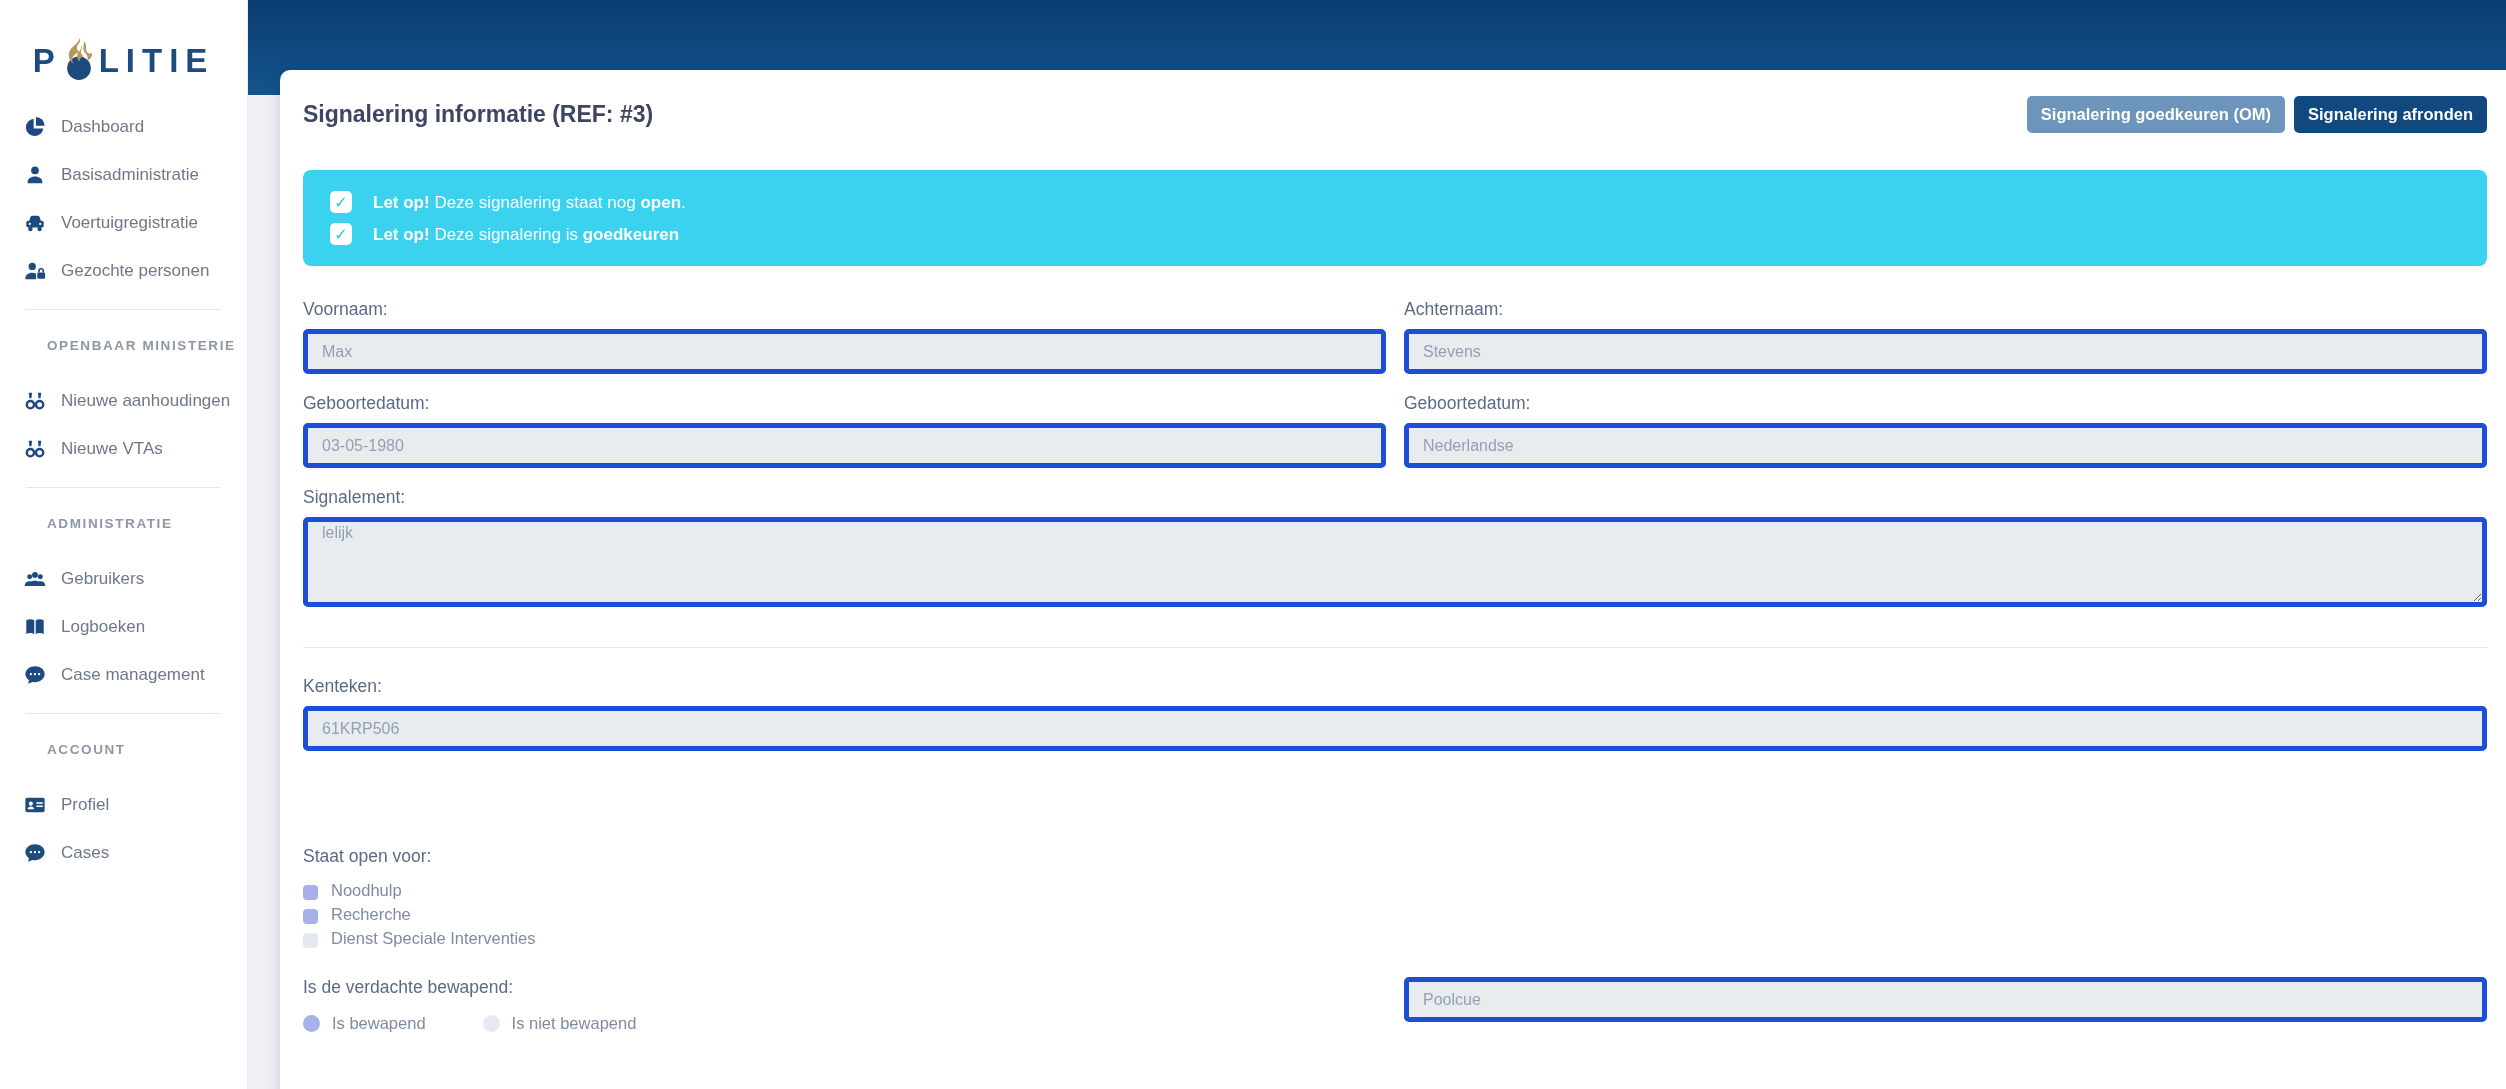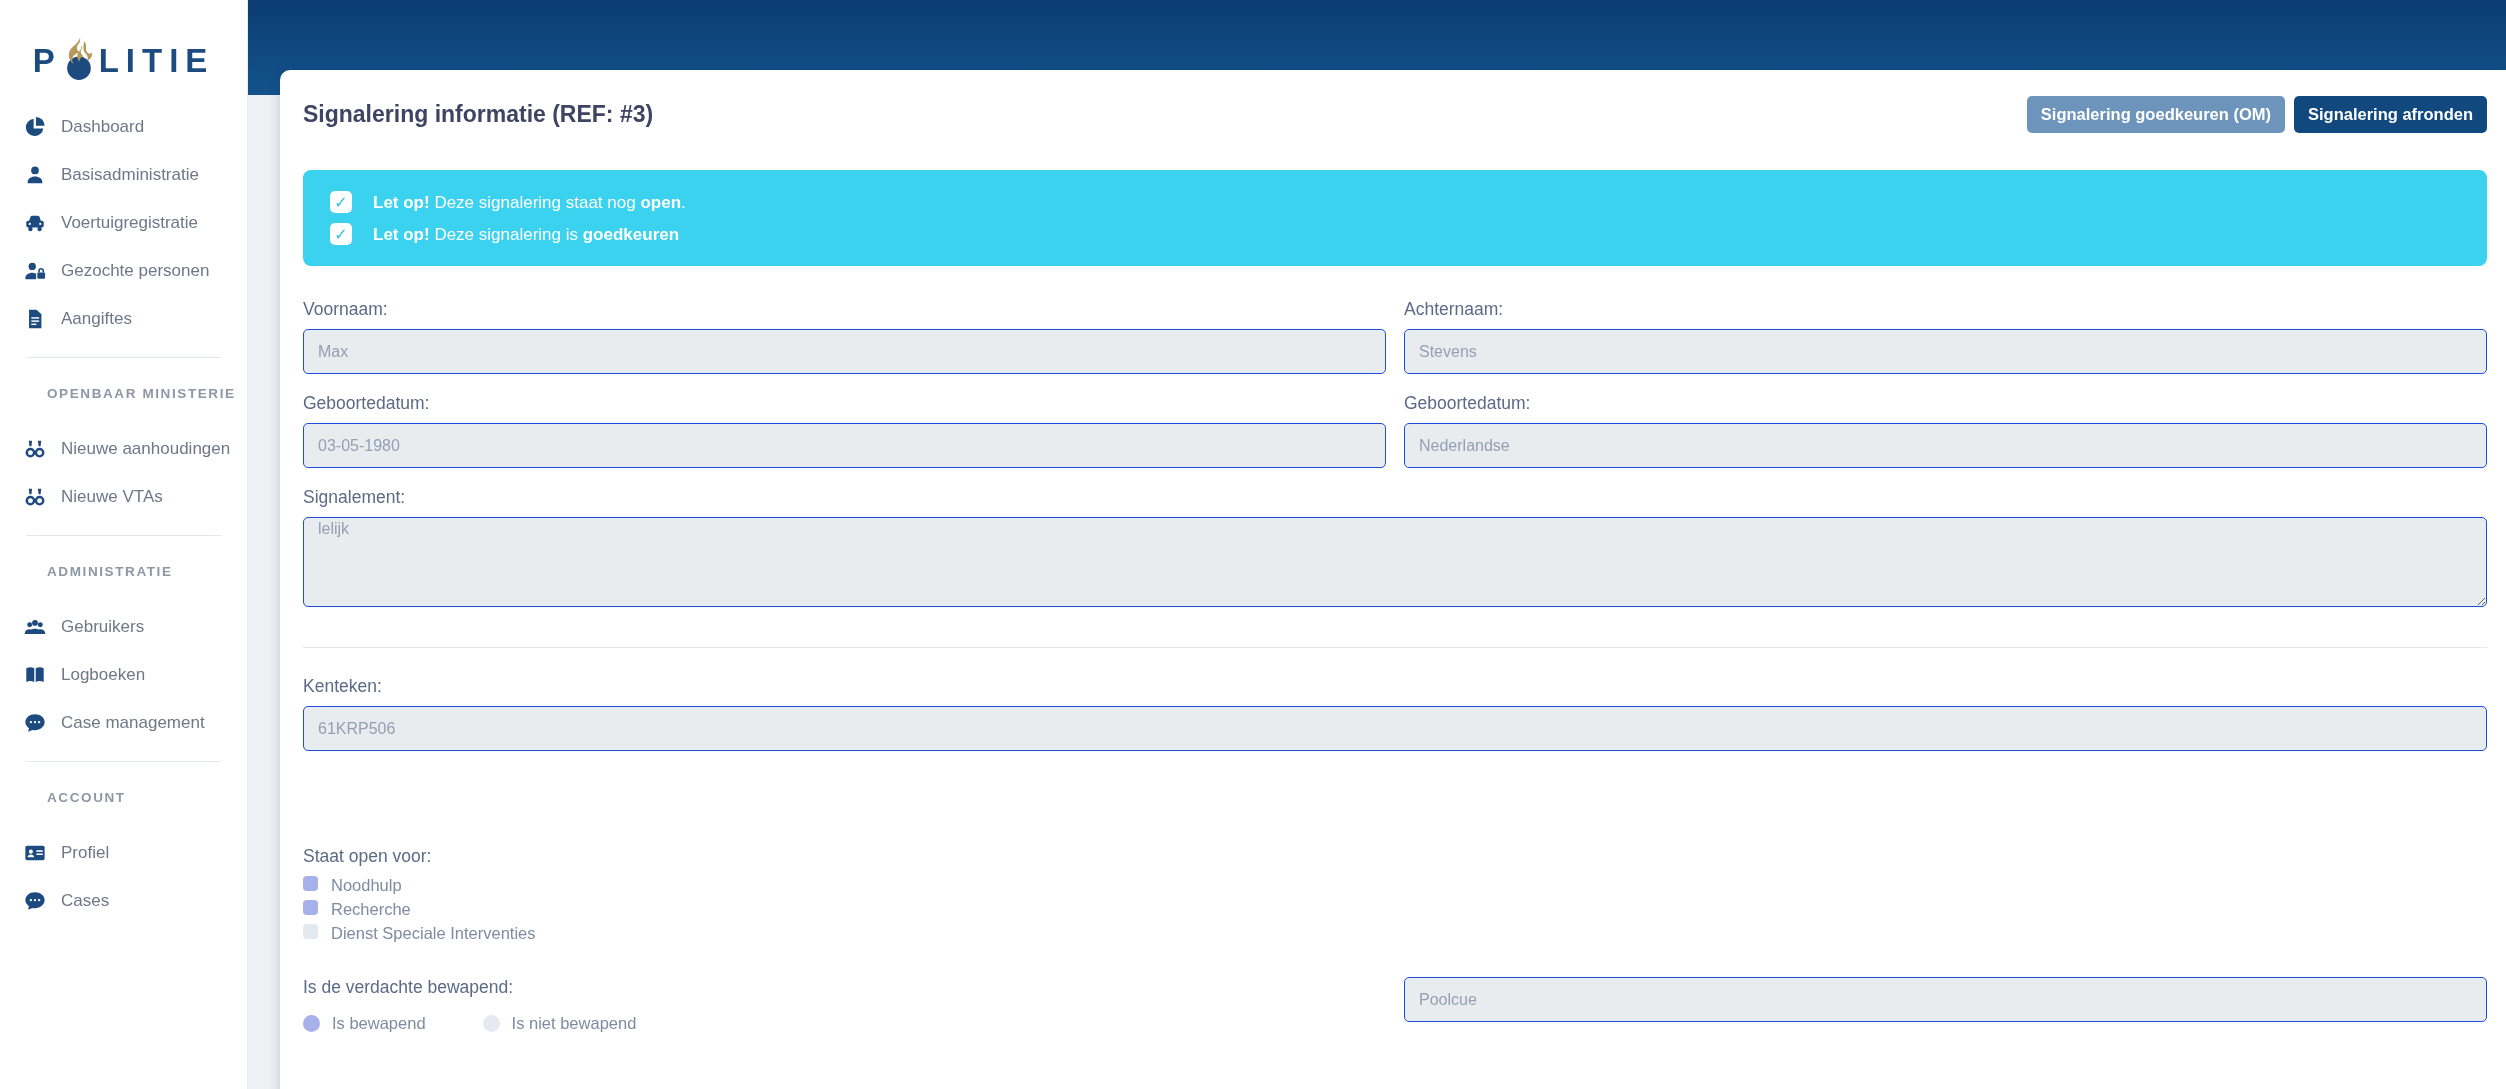--- a/index.html
+++ b/index.html
@@ -38,27 +38,27 @@
   .alert { background:#3ad2ef; border-radius:8px; padding:16px 0; margin-bottom:33px; color:#fff; }
   .alert-line { display:flex; align-items:center; padding:5px 0 5px 27px; font-size:17px; line-height:21px; }
   .alert-check { width:22px; height:22px; background:#fff; border-radius:5px; color:#29c3e2;
                  font-weight:700; font-size:16px; display:flex; align-items:center; justify-content:center;
                  margin-right:21px; flex:none; }
   .alert-line b { font-weight:700; }
 
   .grid2 { display:grid; grid-template-columns:1fr 1fr; column-gap:18px; }
   .fg { margin-bottom:19px; }
   .fg > label, .group-label { display:block; font-size:17.5px; color:#5b6a86; margin-bottom:9px; }
-  .ctl { width:100%; height:45px; background:#e9ecef; border:1px solid #1d4ed8; border-radius:5px;
+  .ctl { width:100%; height:45px; background:#e9ecef; border:5px solid #1d4ed8; border-radius:5px;
          padding:0 14px; font-size:16px; color:#93a0b4; font-family:inherit; }
   textarea.ctl { height:90px; padding-top:2px; resize:both; }
   .form-divider { border:none; border-top:1px solid #e4e8ee; margin:36px 0 28px; }
 
   .staat-open { margin-top:95px; }
-  .check-item { display:flex; align-items:flex-start; height:24px; font-size:16.5px; color:#7f8ba1; }
+  .check-item { display:flex; align-items:flex-end; height:24px; font-size:16.5px; color:#7f8ba1; }
   .checkbox { width:15px; height:15px; border-radius:4px; margin-right:13px; flex:none; }
   .checkbox.on  { background:#a6b0ea; }
   .checkbox.off { background:#e4e8ef; }
 
   .bottom-row { margin-top:29px; }
   .radio-row { display:flex; align-items:center; margin-top:16px; }
   .radio-item { display:flex; align-items:center; margin-right:57px; font-size:16.5px; color:#7f8ba1; }
   .radio { width:17px; height:17px; border-radius:50%; margin-right:12px; flex:none; }
   .radio.on  { background:#a6b0ea; }
   .radio.off { background:#e6e9f0; }
@@ -116,31 +116,20 @@
         <div class="nav-item">
           <span class="nav-icon">
             <svg viewBox="0 0 24 24">
               <circle cx="9" cy="7" r="4"></circle>
               <path d="M1.5 21v-1.3c0-3.2 3.3-5.7 7.5-5.7 1.5 0 3 .3 4.2.9V21z"></path>
               <path d="M15.5 13.5v-1.7a3.2 3.2 0 0 1 6.4 0v1.7h-1.8v-1.7a1.4 1.4 0 0 0-2.8 0v1.7z"></path>
               <rect x="14.5" y="13.5" width="8.5" height="7" rx="1.2"></rect>
             </svg>
           </span>
           <span class="nav-label">Gezochte personen</span>
-        </div>
-        <div class="nav-item">
-          <span class="nav-icon">
-            <svg viewBox="0 0 24 24">
-              <path d="M5.5 2h8.2L19 6.8V22H5.5z"></path>
-              <rect x="8" y="10" width="8.5" height="1.6" fill="#fff"></rect>
-              <rect x="8" y="13.5" width="8.5" height="1.6" fill="#fff"></rect>
-              <rect x="8" y="17" width="5.5" height="1.6" fill="#fff"></rect>
-            </svg>
-          </span>
-          <span class="nav-label">Aangiftes</span>
         </div>
         <hr class="nav-divider">
         <div class="nav-header">OPENBAAR MINISTERIE</div>
         <div class="nav-item">
           <span class="nav-icon">
             <svg viewBox="0 0 24 24">
               <circle cx="7" cy="16" r="4" fill="none" stroke="currentColor" stroke-width="2.6"></circle>
               <circle cx="17" cy="16" r="4" fill="none" stroke="currentColor" stroke-width="2.6"></circle>
               <path d="M5.2 3h3.6l-.7 6H5.9zM15.2 3h3.6l-.7 6h-2.2z"></path>
               <rect x="10.8" y="14.8" width="2.4" height="2.4"></rect>

